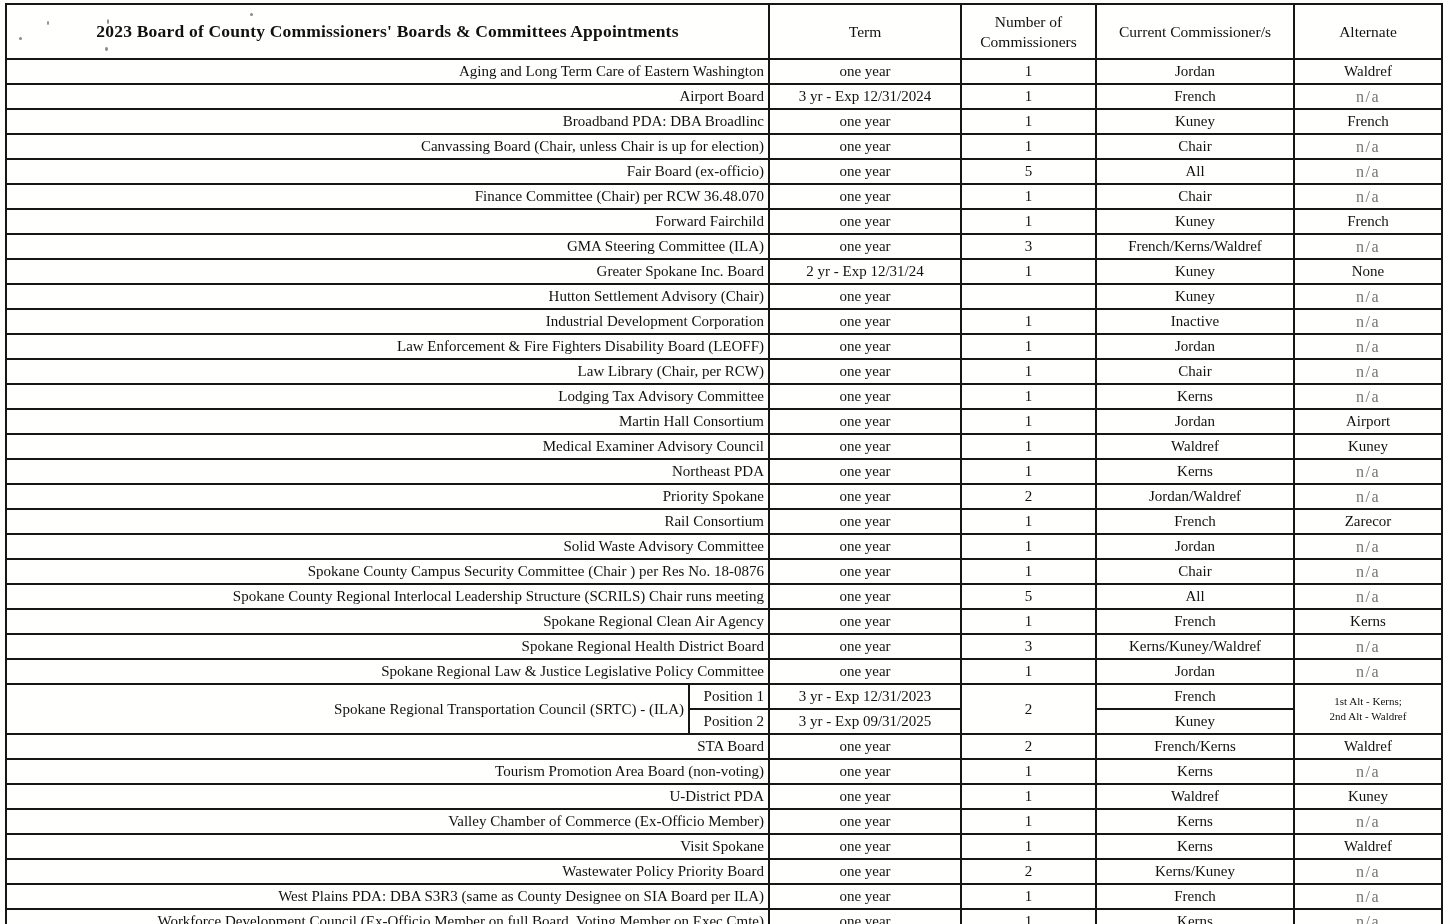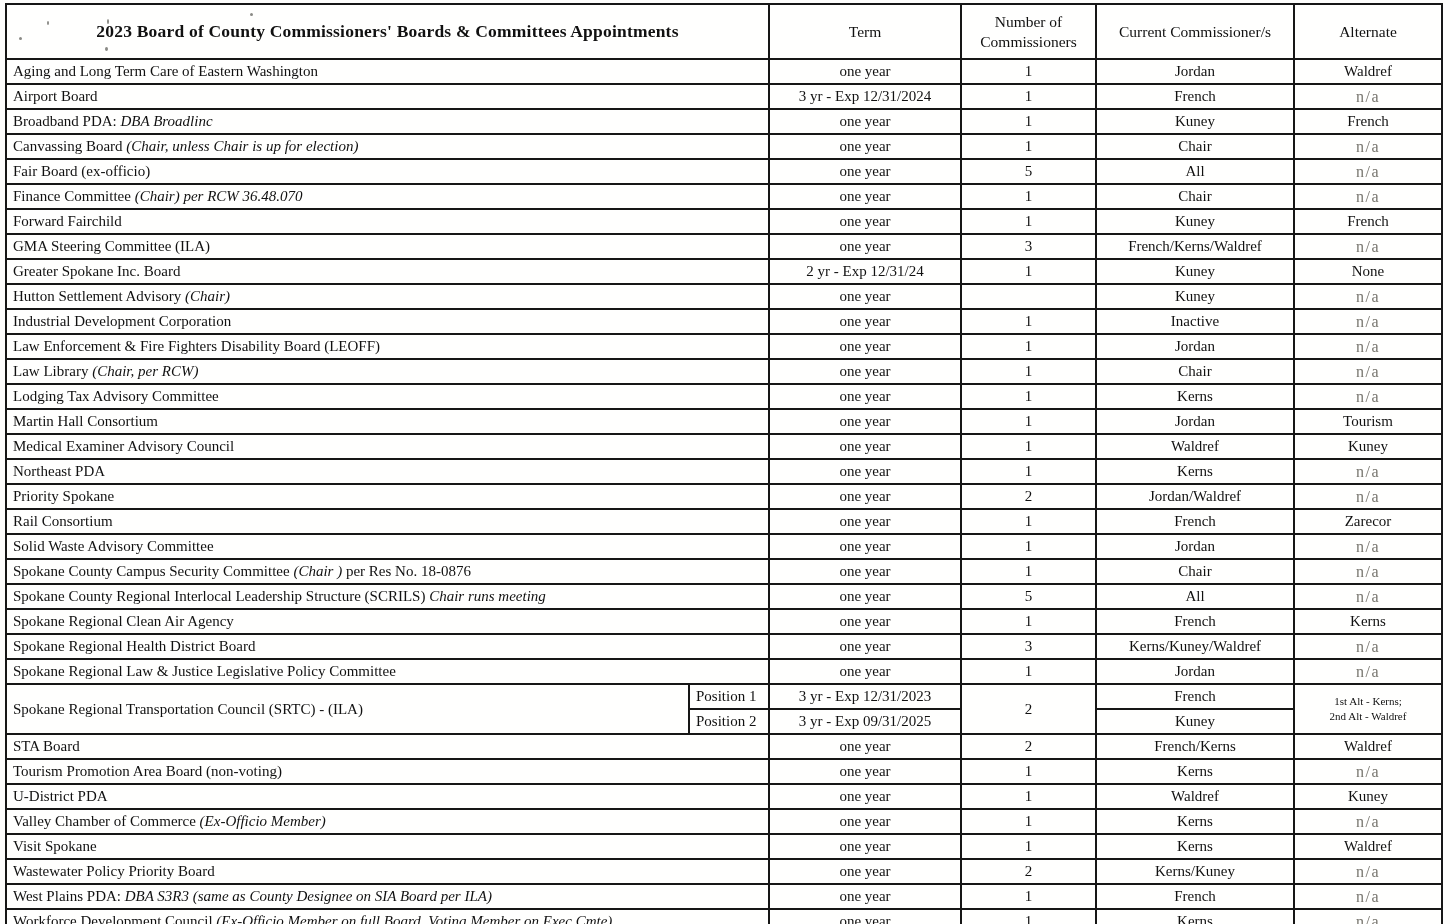--- a/index.html
+++ b/index.html
@@ -4,23 +4,23 @@
 <style>
   html,body{margin:0;padding:0;background:#fdfdfc;width:1450px;height:924px;overflow:hidden;}
   body{font-family:"Liberation Serif","DejaVu Serif",serif;color:#111;position:relative;}
   .scanwrap{position:absolute;left:5px;top:3px;}
   table{border-collapse:collapse;table-layout:fixed;background:#fffffe;}
   td,th{border:2px solid #161616;overflow:hidden;white-space:nowrap;}
   th{font-weight:normal;margin-left:12px;}
   .title-cell{font-weight:bold;font-size:17.5px;text-align:center;height:51px;vertical-align:middle;letter-spacing:.2px;}
   .colhead{font-size:15.5px;text-align:center;vertical-align:middle;white-space:normal;line-height:1.25;padding:2px 8px;}
   tbody td{height:23px;font-size:15px;vertical-align:middle;padding:0 4px;}
-  td.name{text-align:left;padding-left:6px;}
+  td.name{text-align:right;padding-left:6px;}
   td.c{text-align:center;}
-  .it{font-style:italic;}
+  .it{}
   .faint{font-size:16px;color:#77756e;letter-spacing:1.5px;filter:blur(0.45px);}
   .alt2{font-size:11px;line-height:1.35;white-space:normal;}
   .speck{position:absolute;background:#8a8a86;border-radius:50%;}
 </style>
 </head>
 <body>
 
 <div class="scanwrap">
   <table>
     <colgroup>
@@ -137,21 +137,21 @@
           <td class="c">one year</td>
           <td class="c">1</td>
           <td class="c">Kerns</td>
           <td class="c faint">n/a</td>
         </tr>
         <tr>
           <td class="name" colspan="2"><span>Martin Hall Consortium</span></td>
           <td class="c">one year</td>
           <td class="c">1</td>
           <td class="c">Jordan</td>
-          <td class="c">Tourism</td>
+          <td class="c">Airport</td>
         </tr>
         <tr>
           <td class="name" colspan="2"><span>Medical Examiner Advisory Council</span></td>
           <td class="c">one year</td>
           <td class="c">1</td>
           <td class="c">Waldref</td>
           <td class="c">Kuney</td>
         </tr>
         <tr>
           <td class="name" colspan="2"><span>Northeast PDA</span></td>

